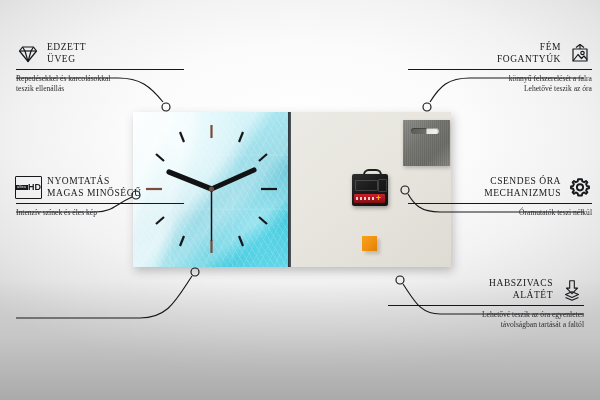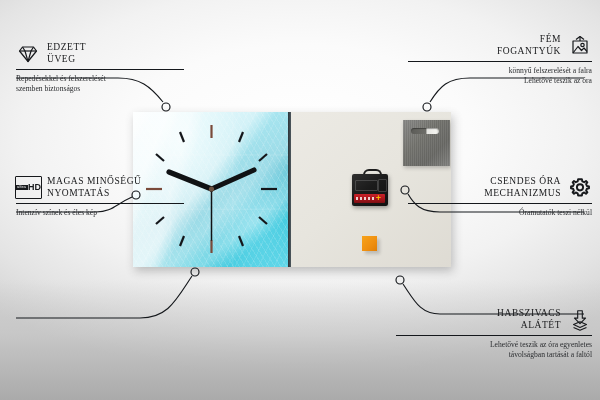--- a/index.html
+++ b/index.html
@@ -301,23 +301,23 @@
   .hd-badge .hd {
     font-size: 9px;
     font-weight: bold;
     color: #17191c;
   }
 
   
   #f-glass   { left: 16px;  top: 42px;  width: 168px; }
   #f-print   { left: 16px;  top: 176px; width: 168px; }
   #f-edges   { left: 16px;  top: 282px; width: 168px; }
-  #f-handles { right: 8px;  top: 34px;  width: 184px; }
+  #f-handles { right: 8px;  top: 42px;  width: 184px; }
   #f-mech    { right: 8px;  top: 176px; width: 184px; }
-  #f-foam    { right: 8px;  top: 278px; width: 196px; margin-top: 30px; }
+  #f-foam    { right: 16px;  top: 278px; width: 196px; }
 </style>
 </head>
 <body>
 
 <div id="infographic">
 
   <div class="product">
 
     <div class="clock-panel">
       <div class="feather"></div>
@@ -416,36 +416,36 @@
           </g>
         </svg>
       </span>
       <div class="title">
         <div>EDZETT</div>
         <div>ÜVEG</div>
       </div>
     </div>
     <div class="rule"></div>
     <div class="desc">
-      <div>Repedésekkel és felszerelését</div>
-      <div>szemben biztonságos</div>
+      <div>Repedésekkel és karcolásokkal</div>
+      <div>teszik ellenállás</div>
     </div>
   </div>
 
   <div class="feature left" id="f-print">
     <div class="head">
       <span class="icon-box">
         <span class="hd-badge">
           <span class="ultra">ultra</span>
           <span class="hd">HD</span>
         </span>
       </span>
       <div class="title">
+        <div>NYOMTATÁS</div>
         <div>MAGAS MINŐSÉGŰ</div>
-        <div>NYOMTATÁS</div>
       </div>
     </div>
     <div class="rule"></div>
     <div class="desc">
       <div>Intenzív színek és éles kép</div>
     </div>
   </div>
 
 
   <div class="feature right" id="f-handles">

